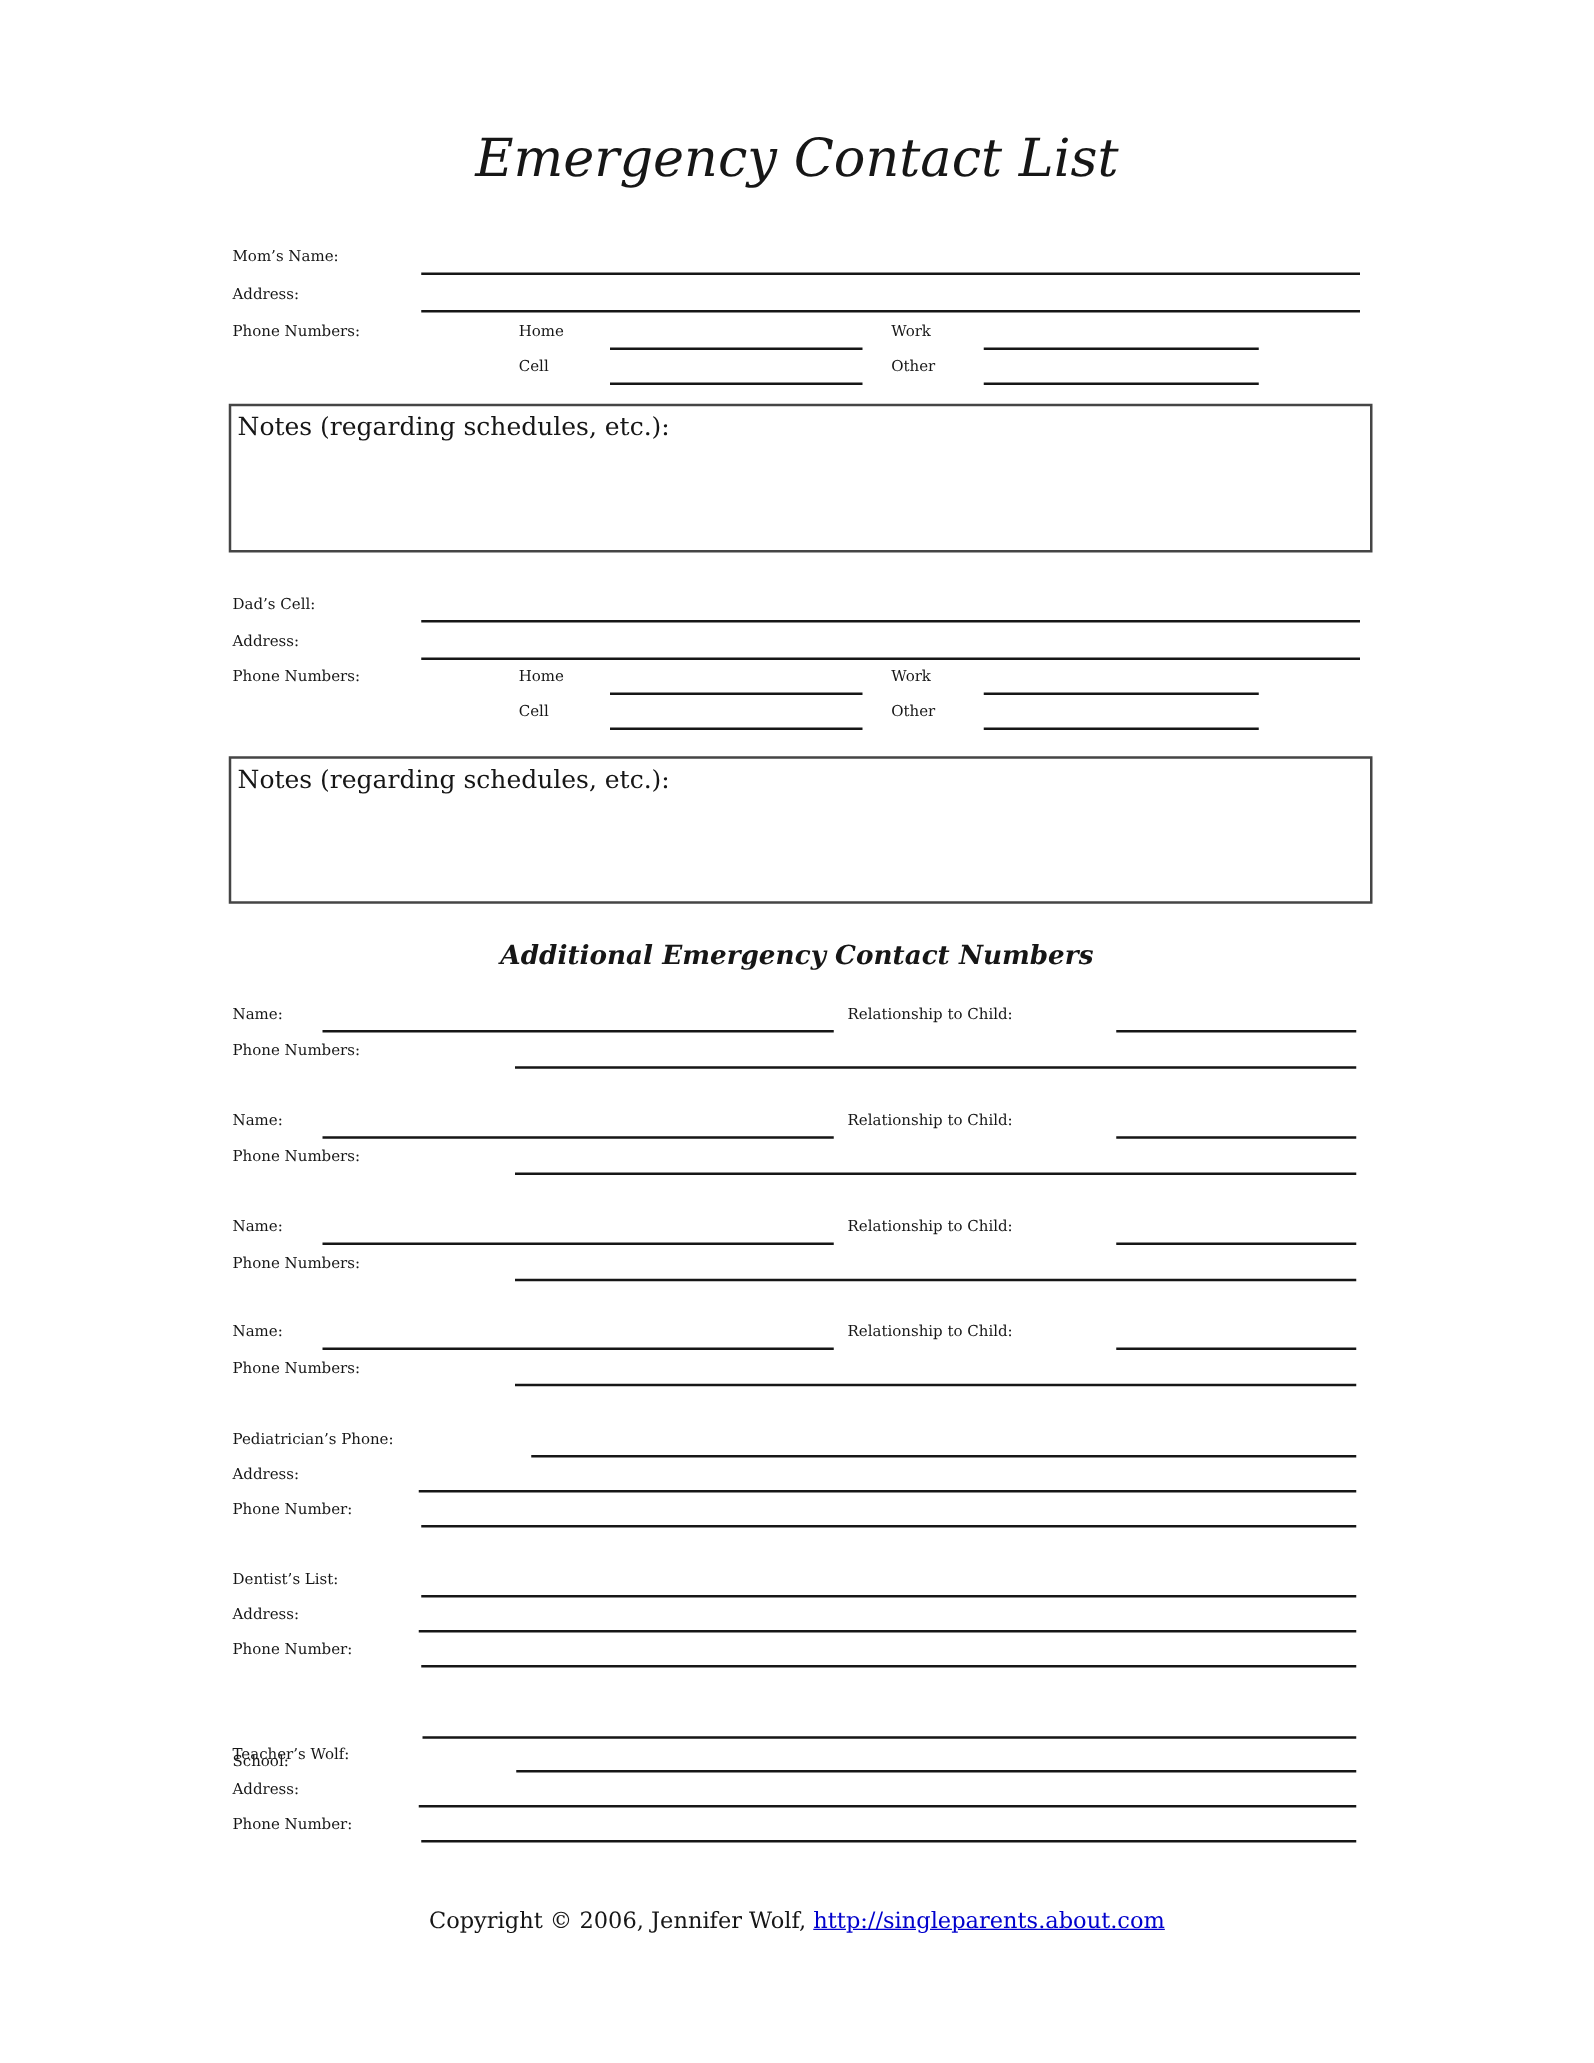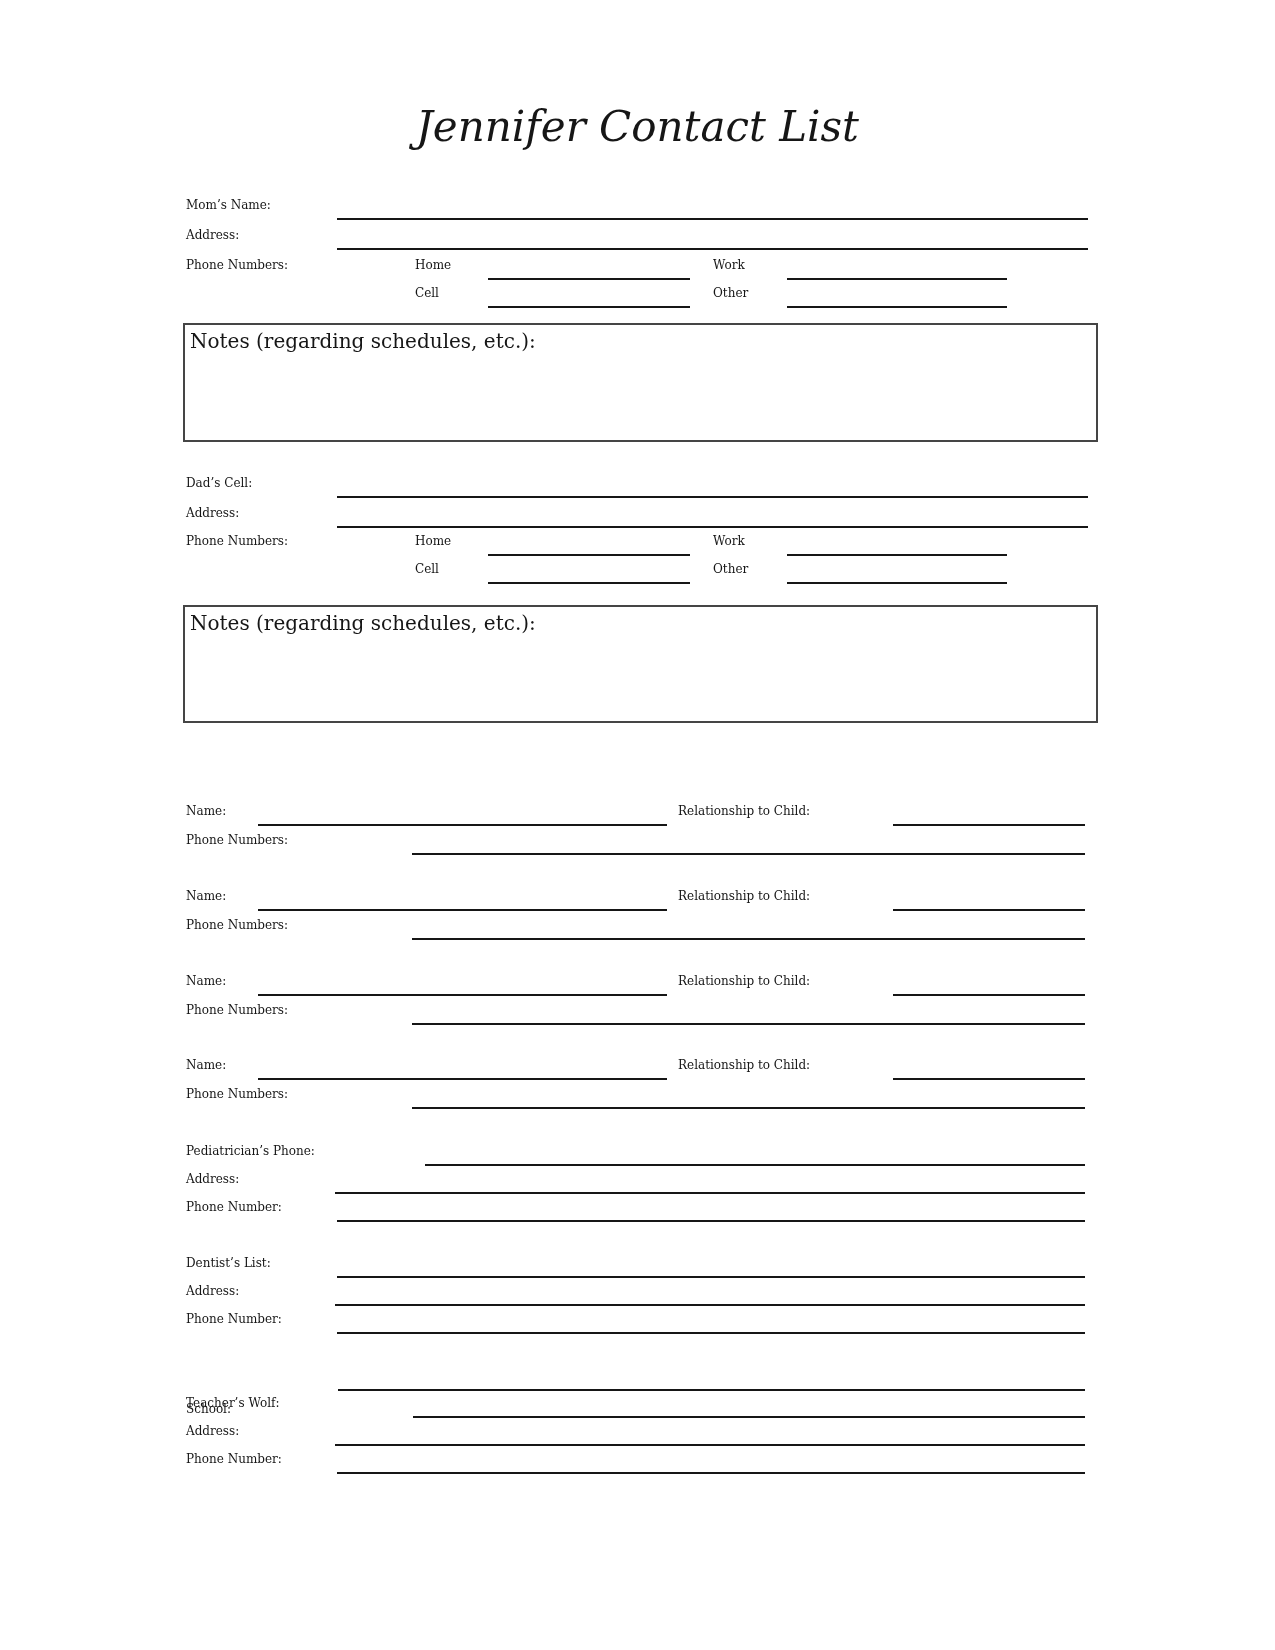--- a/index.html
+++ b/index.html
@@ -14,21 +14,21 @@
   .title{position:absolute;left:0;width:100%;text-align:center;font-style:italic;font-size:42px;line-height:58px;}
   .heading{position:absolute;left:0;width:100%;text-align:center;font-style:italic;font-weight:bold;font-size:21px;line-height:28px;}
   .footer{position:absolute;left:0;width:100%;text-align:center;font-size:18px;line-height:26px;}
   .footer a{color:#0000cc;text-decoration:underline;cursor:pointer;}
 </style>
 </head>
 <body>
 
 <div id="page">
 
-  <div class="title" style="top:98px;">Jennifer Contact List</div>
+  <div class="title" style="top:98px;">Emergency Contact List</div>
 
   <div class="lbl" style="left:186px;top:192px;">Mom’s Name:</div>
   <div class="blank" style="left:337px;top:192px;width:751px;"></div>
 
   <div class="lbl" style="left:186px;top:222px;">Address:</div>
   <div class="blank" style="left:337px;top:222px;width:751px;"></div>
 
   <div class="lbl" style="left:186px;top:252px;">Phone Numbers:</div>
   <div class="lbl" style="left:415px;top:252px;">Home</div>
   <div class="blank" style="left:488px;top:252px;width:202px;"></div>
@@ -58,20 +58,21 @@
 
   <div class="lbl" style="left:415px;top:556px;">Cell</div>
   <div class="blank" style="left:488px;top:556px;width:202px;"></div>
   <div class="lbl" style="left:713px;top:556px;">Other</div>
   <div class="blank" style="left:787px;top:556px;width:220px;"></div>
 
   <div class="notes-box" style="left:183px;top:605px;width:915px;height:118px;">
     <div class="notes-lbl">Notes (regarding schedules, etc.):</div>
   </div>
 
+  <div class="heading" style="top:750px;">Additional Emergency Contact Numbers</div>
 
   <div class="lbl" style="left:186px;top:798px;">Name:</div>
   <div class="blank" style="left:258px;top:798px;width:409px;"></div>
   <div class="lbl" style="left:678px;top:798px;">Relationship to Child:</div>
   <div class="blank" style="left:893px;top:798px;width:192px;"></div>
   <div class="lbl" style="left:186px;top:827px;">Phone Numbers:</div>
   <div class="blank" style="left:412px;top:827px;width:673px;"></div>
 
   <div class="lbl" style="left:186px;top:883px;">Name:</div>
   <div class="blank" style="left:258px;top:883px;width:409px;"></div>
@@ -110,14 +111,17 @@
 
   <div class="lbl" style="left:186px;top:1363px;margin-top:33px;">School:</div>
   <div class="blank" style="left:338px;top:1363px;width:747px;"></div>
   <div class="lbl" style="left:186px;top:1390px;">Teacher’s Wolf:</div>
   <div class="blank" style="left:413px;top:1390px;width:672px;"></div>
   <div class="lbl" style="left:186px;top:1418px;">Address:</div>
   <div class="blank" style="left:335px;top:1418px;width:750px;"></div>
   <div class="lbl" style="left:186px;top:1446px;">Phone Number:</div>
   <div class="blank" style="left:337px;top:1446px;width:748px;"></div>
 
+  <div class="footer" style="top:1524px;">
+    <span>Copyright © 2006, Jennifer Wolf, </span><a href="#">http://singleparents.about.com</a>
+  </div>
 
 </div>
 
 </body></html>

